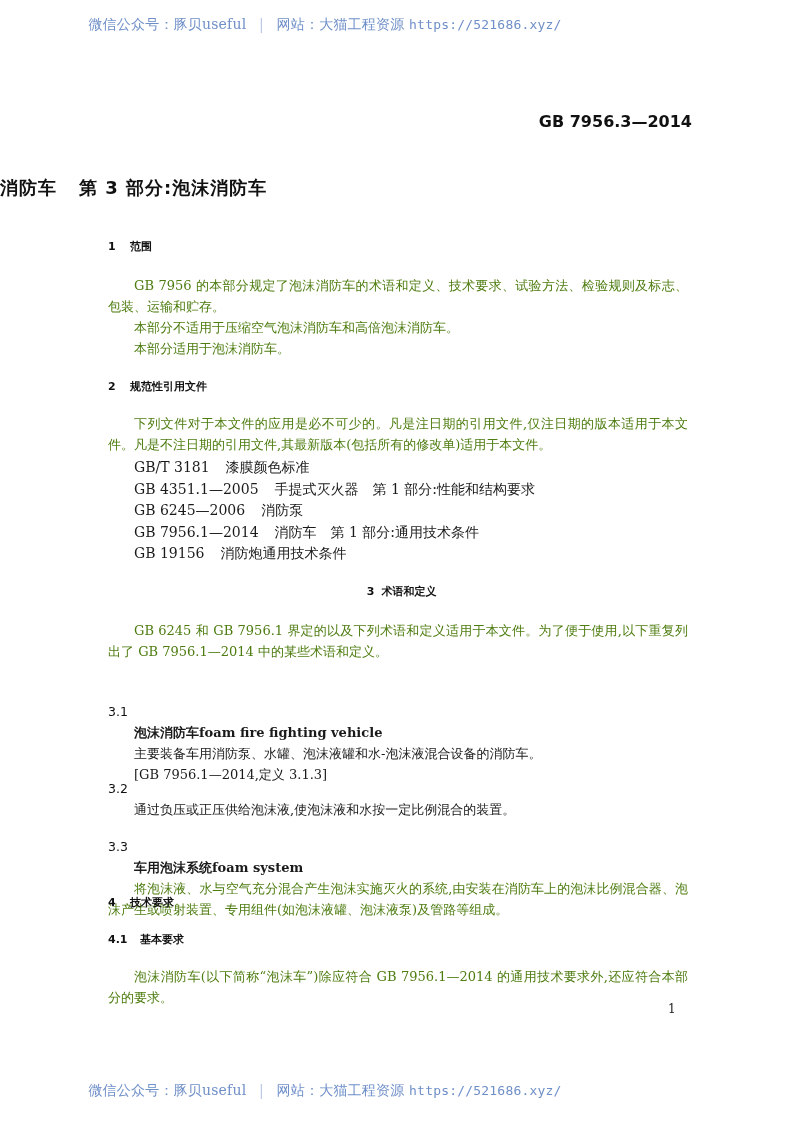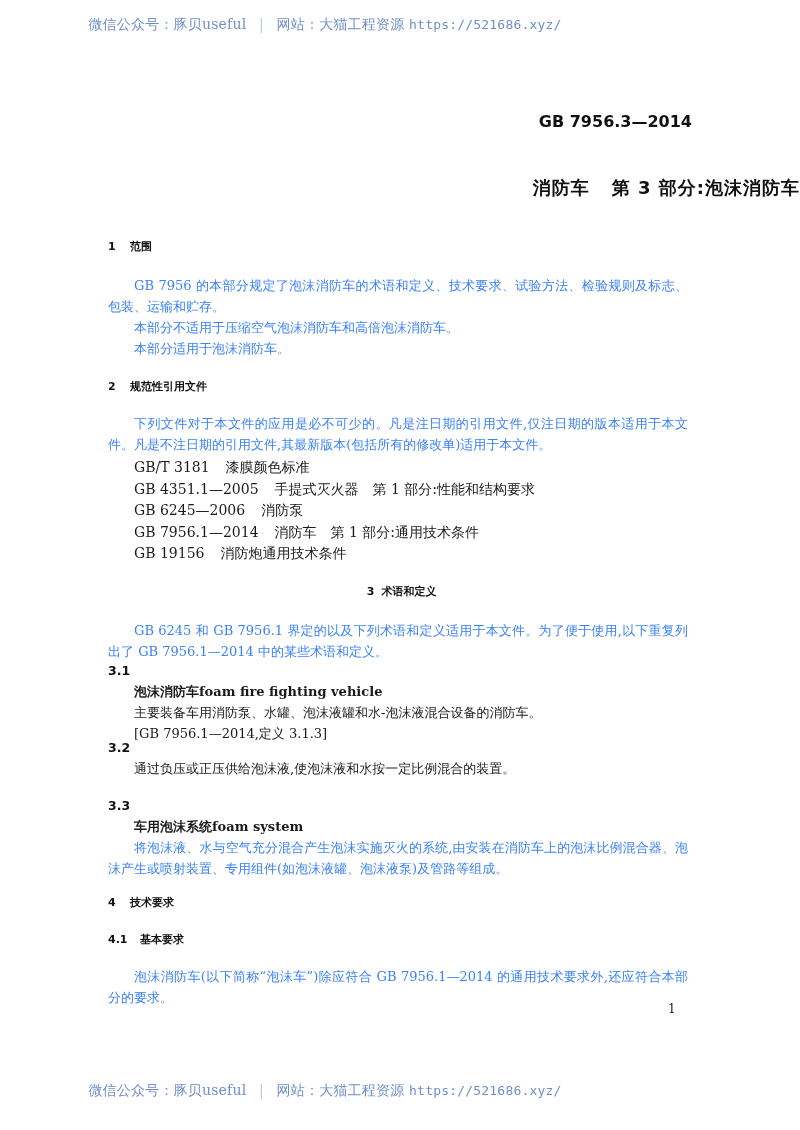--- a/index.html
+++ b/index.html
@@ -45,21 +45,21 @@
       font-family: "DejaVu Sans", "Liberation Sans", sans-serif;
       font-weight: bold;
       font-size: 16px;
       color: #111;
     }
     .doc-title {
       position: absolute;
       left: 0;
       width: 800px;
       top: 176px;
-      text-align: right;
+      text-align: left;
       font-family: "DejaVu Sans", "Liberation Sans", sans-serif;
       font-weight: bold;
       font-size: 18px;
       letter-spacing: 1px;
       color: #111;
     }
     .doc-title .gap { display: inline-block; width: 22px; }
 
     .block {
       position: absolute;
@@ -73,36 +73,37 @@
       color: #111;
       white-space: nowrap;
     }
     .h1 .num { display: inline-block; width: 22px; }
     .h2 .num { display: inline-block; width: 32px; }
     .p {
       font-size: 13px;
       line-height: 21px;
       text-indent: 26px;
       text-align: justify;
-      color: #3b82f6;
+      color: #4d7c0f;
     }
     .ref {
       font-size: 14px;
       line-height: 21.5px;
       padding-left: 26px;
       white-space: nowrap;
     }
     .ref .code { display: inline-block; }
     .ref .gap { display: inline-block; width: 16px; }
     .termnum {
       font-family: "DejaVu Sans", "Liberation Sans", sans-serif;
-      font-weight: bold;
+      font-weight: normal;
       font-size: 12.5px;
       line-height: 21px;
       color: #111;
+      margin-top: 41px;
     }
     .term {
       padding-left: 26px;
       font-weight: bold;
       font-size: 13px;
       line-height: 21px;
       white-space: nowrap;
     }
     .term .zh { font-family: "DejaVu Sans", "Liberation Sans", sans-serif; }
     .term .en { font-family: "DejaVu Serif", "Liberation Serif", serif; }

